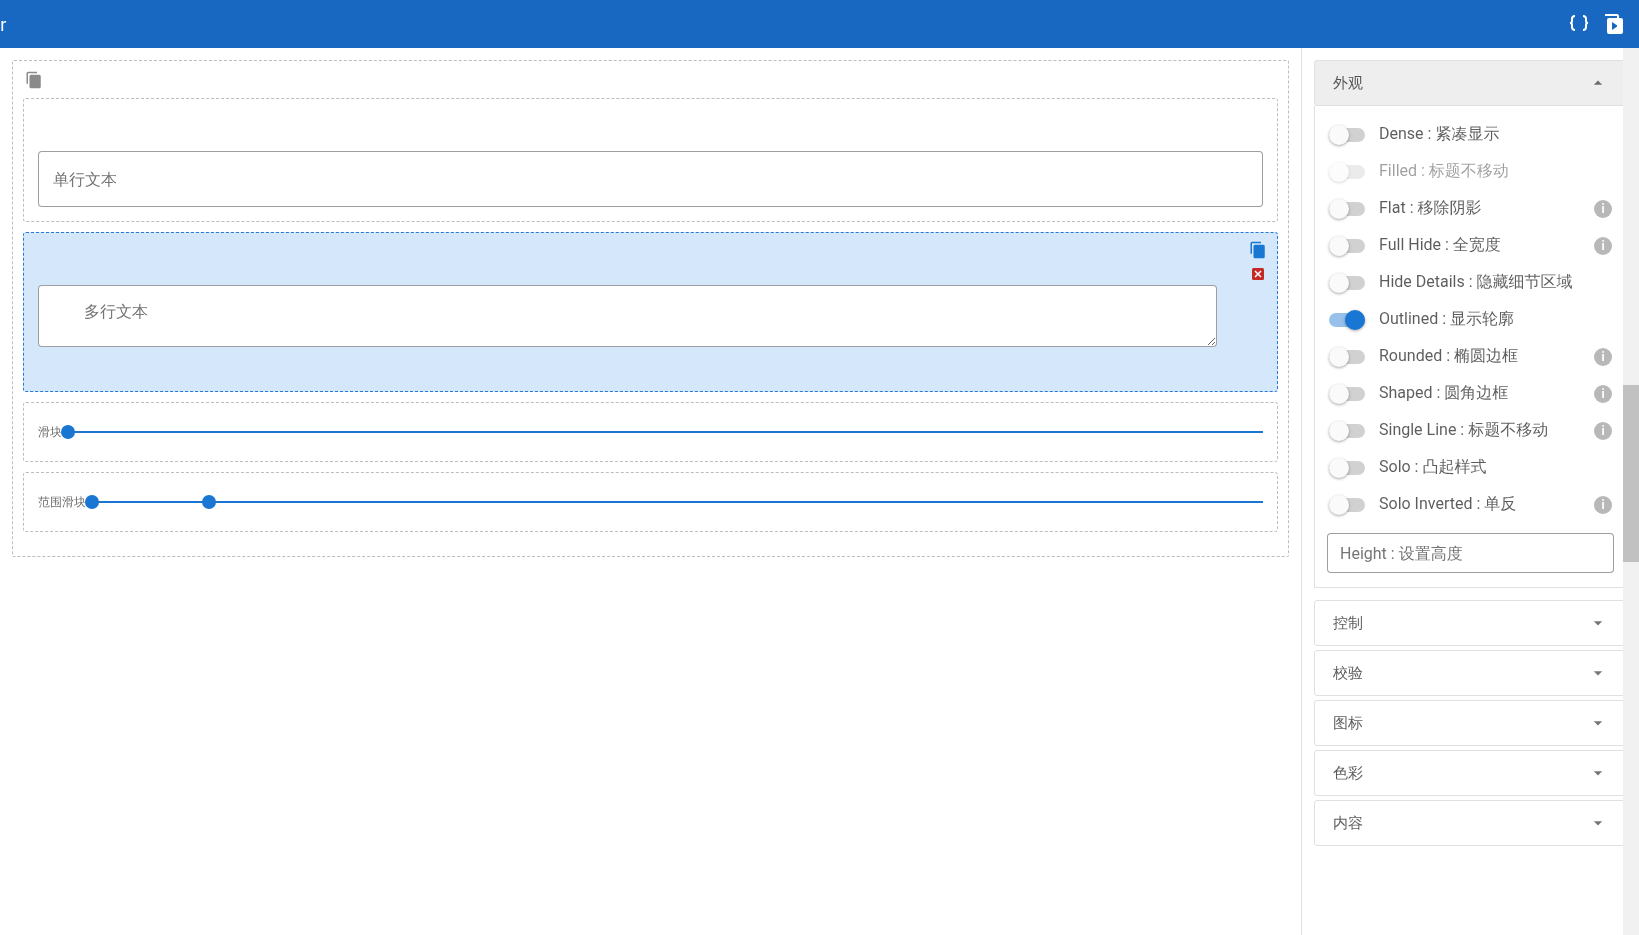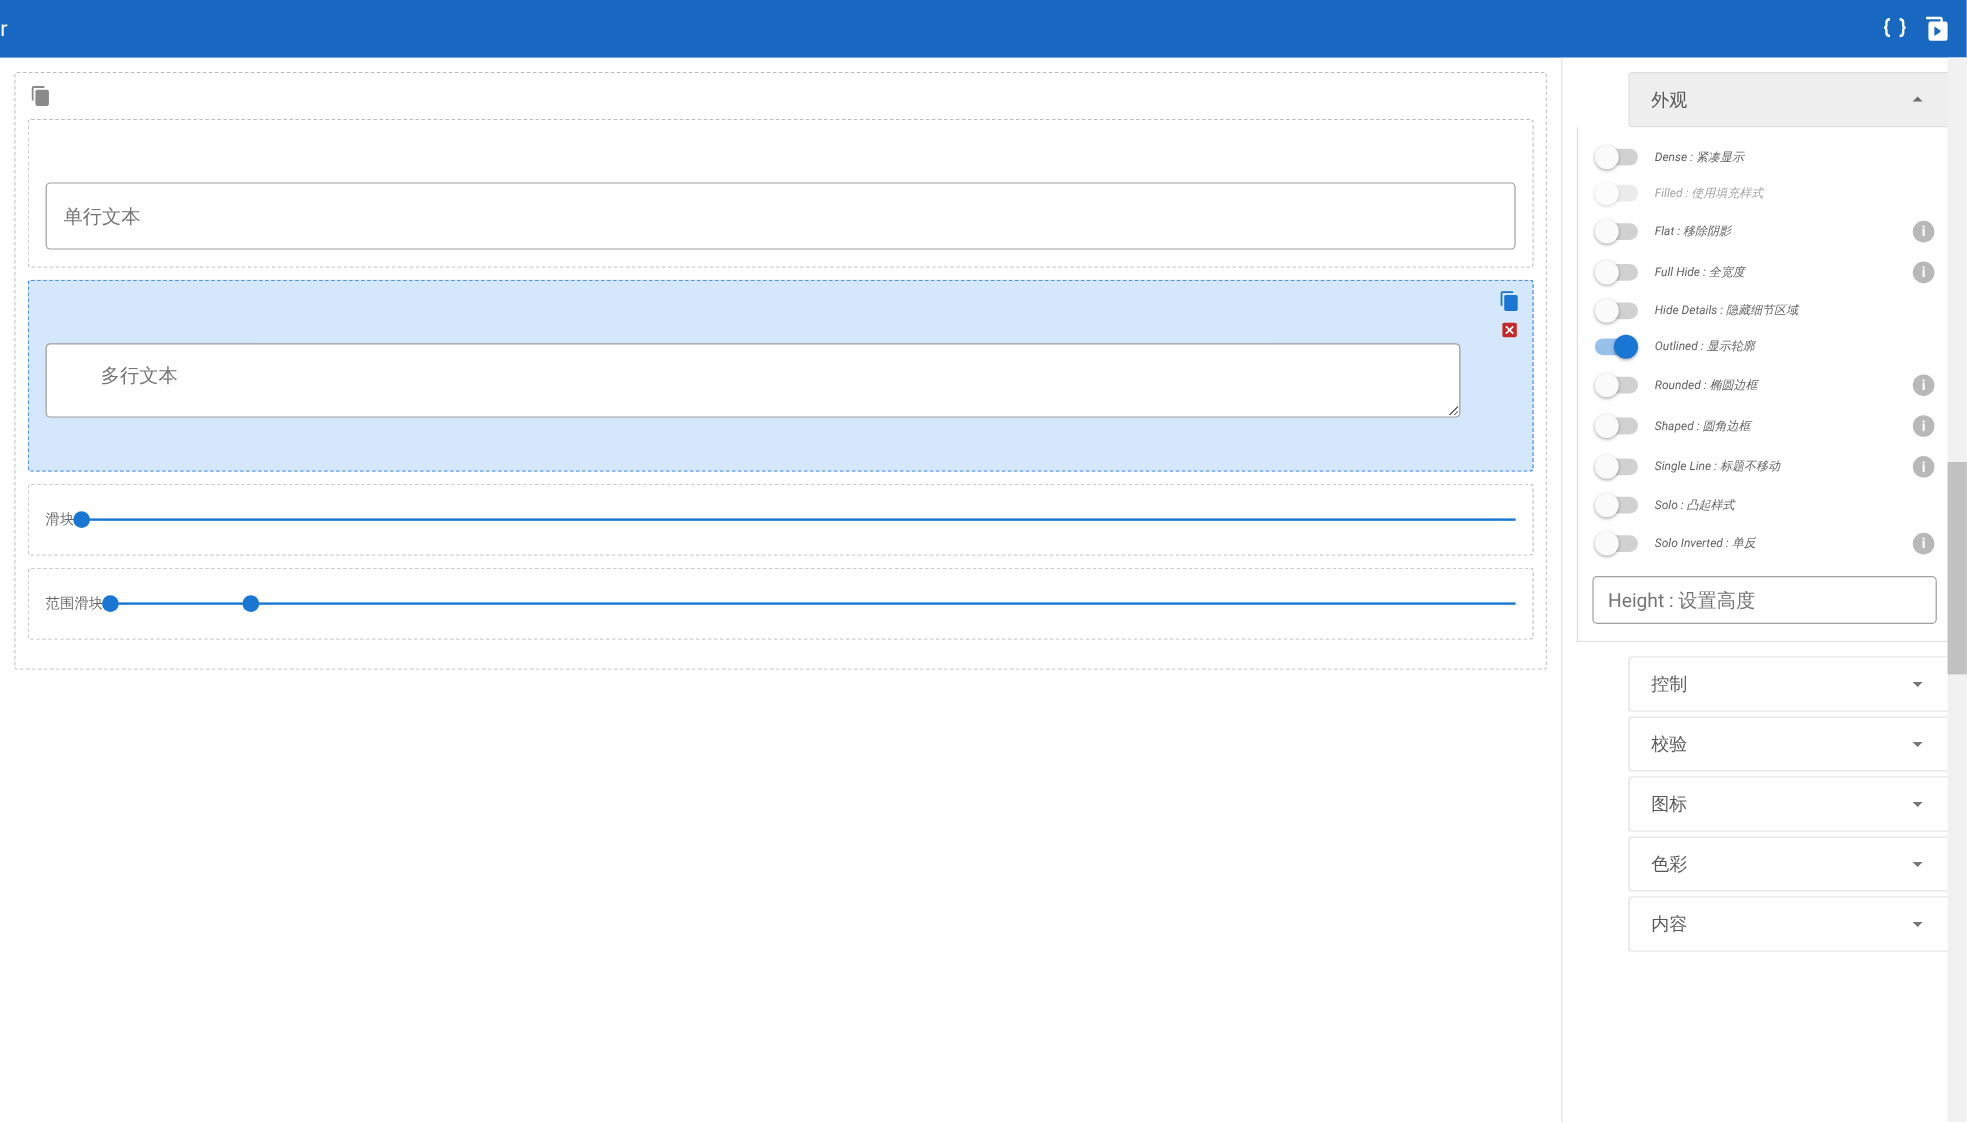--- a/index.html
+++ b/index.html
@@ -122,21 +122,20 @@
   align-items: center;
   justify-content: space-between;
   padding: 0 18px;
   border: 1px solid #e0e0e0;
   border-radius: 3px;
   font-size: 15px;
   color: rgba(0,0,0,0.66);
   cursor: pointer;
   margin-bottom: 4px;
   background: #fff;
-  margin-left: 43px;
 }
 .panel-head.expanded {
   background: #eeeeee;
   margin-bottom: 0;
   border-bottom: 1px solid #e0e0e0;
 }
 .chev { width: 20px; height: 20px; fill: rgba(0,0,0,0.54); }
 .panel-body {
   border: 1px solid #e0e0e0;
   border-top: none;
@@ -166,21 +165,21 @@
   top: 50%; left: 0;
   transform: translate(0, -50%);
   width: 20px; height: 20px;
   border-radius: 50%;
   background: #fafafa;
   box-shadow: 0 1px 3px rgba(0,0,0,0.35);
 }
 .switch.on { background: rgba(25,118,210,0.45); }
 .switch.on .knob { left: auto; right: 0; transform: translate(0,-50%); background: #1976d2; }
 .switch.disabled { opacity: 0.45; cursor: default; }
-.toggle-label { font-size: 10px; color: rgba(0,0,0,0.64); font-style: italic; }
+.toggle-label { font-size: 16px; color: rgba(0,0,0,0.64); }
 .toggle-label.disabled { color: rgba(0,0,0,0.38); }
 .info {
   width: 18px; height: 18px; border-radius: 50%;
   background: rgba(0,0,0,0.28);
   color: #fff; font-size: 12px; font-weight: 700;
   display: flex; align-items: center; justify-content: center;
   cursor: help;
   flex-shrink: 0;
 }
 .height-field {
@@ -285,21 +284,21 @@
             <div class="toggle-row">
               <div class="switch">
                 <div class="knob"></div>
               </div>
               <span class="toggle-label">Dense : 紧凑显示</span>
             </div>
             <div class="toggle-row">
               <div class="switch disabled">
                 <div class="knob"></div>
               </div>
-              <span class="toggle-label disabled">Filled : 使用填充样式</span>
+              <span class="toggle-label disabled">Filled : 标题不移动</span>
             </div>
             <div class="toggle-row">
               <div class="switch">
                 <div class="knob"></div>
               </div>
               <span class="toggle-label">Flat : 移除阴影</span>
               <div class="info">i</div>
             </div>
             <div class="toggle-row">
               <div class="switch">

